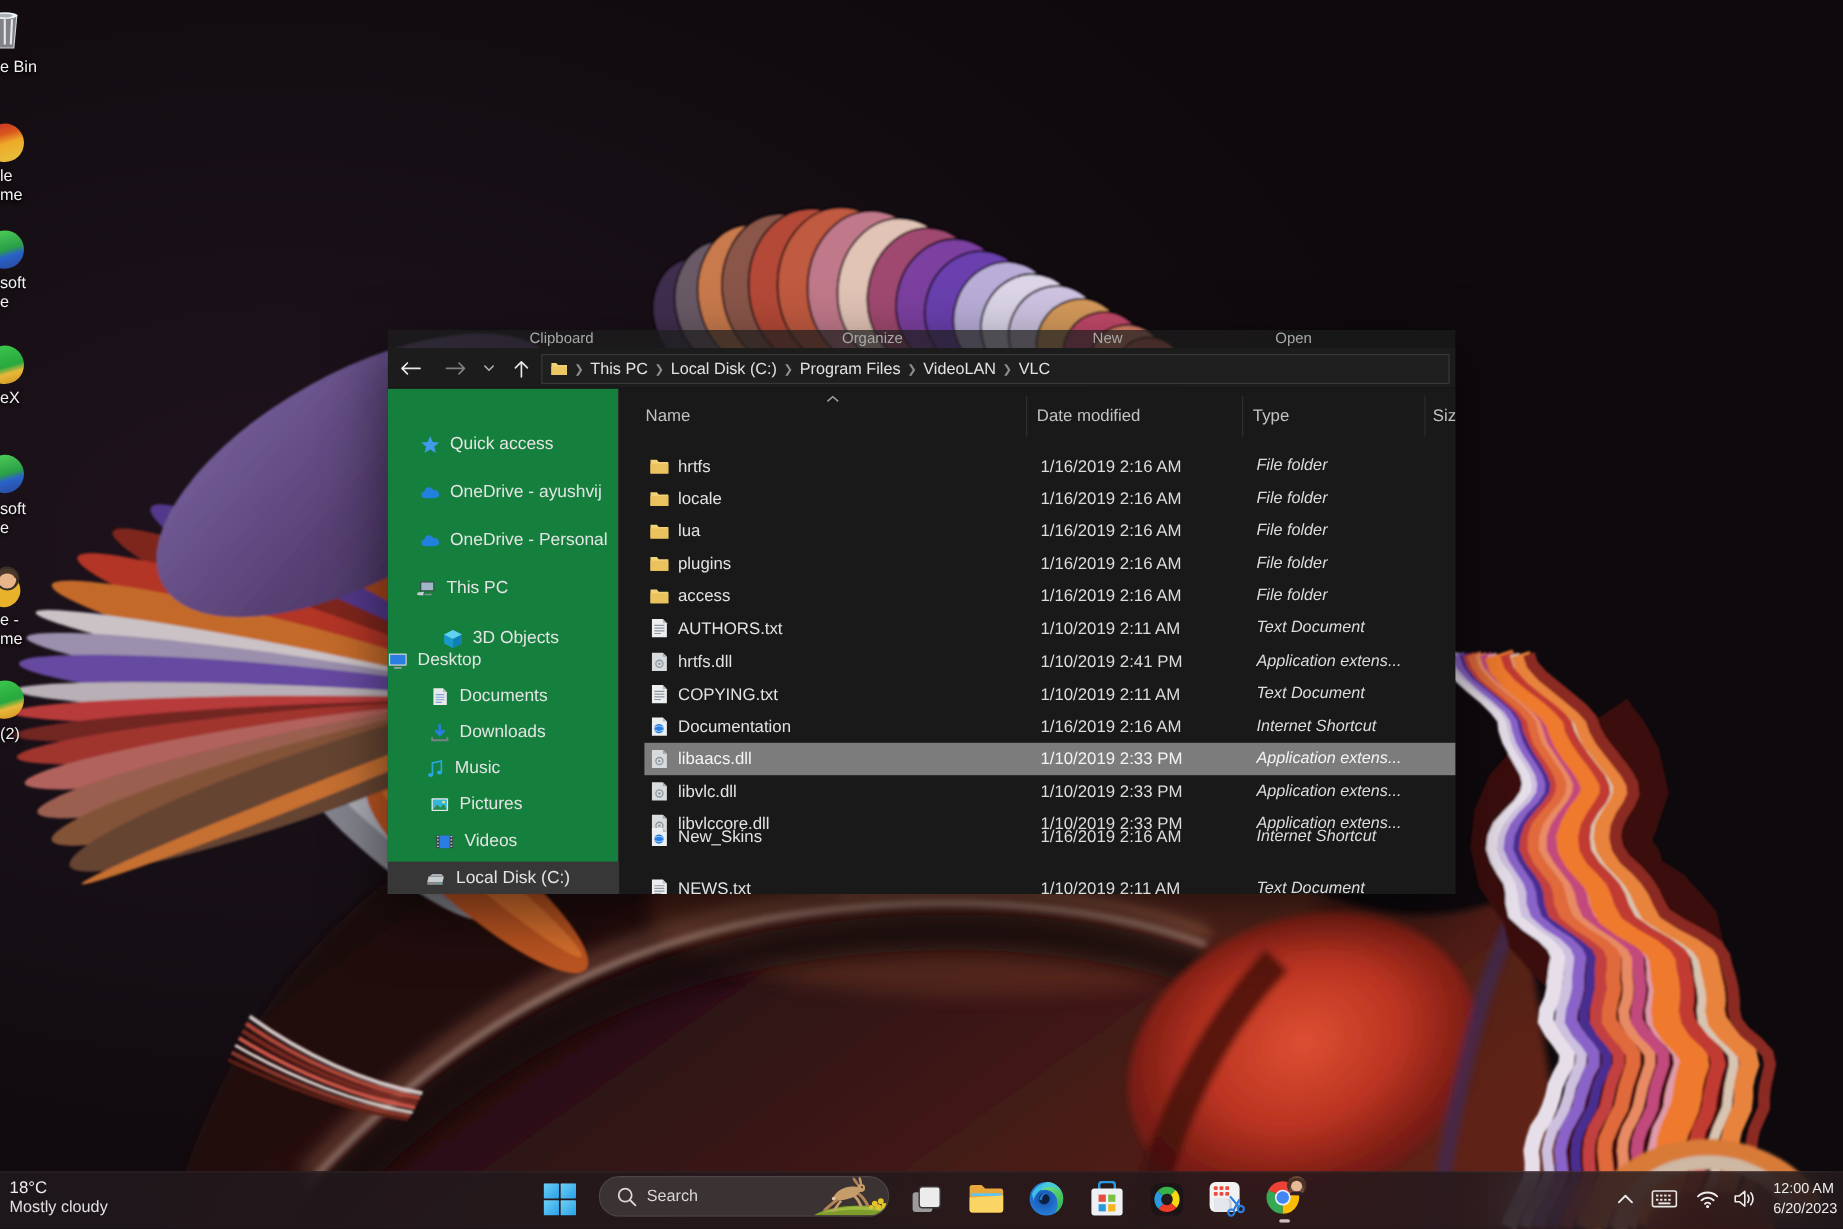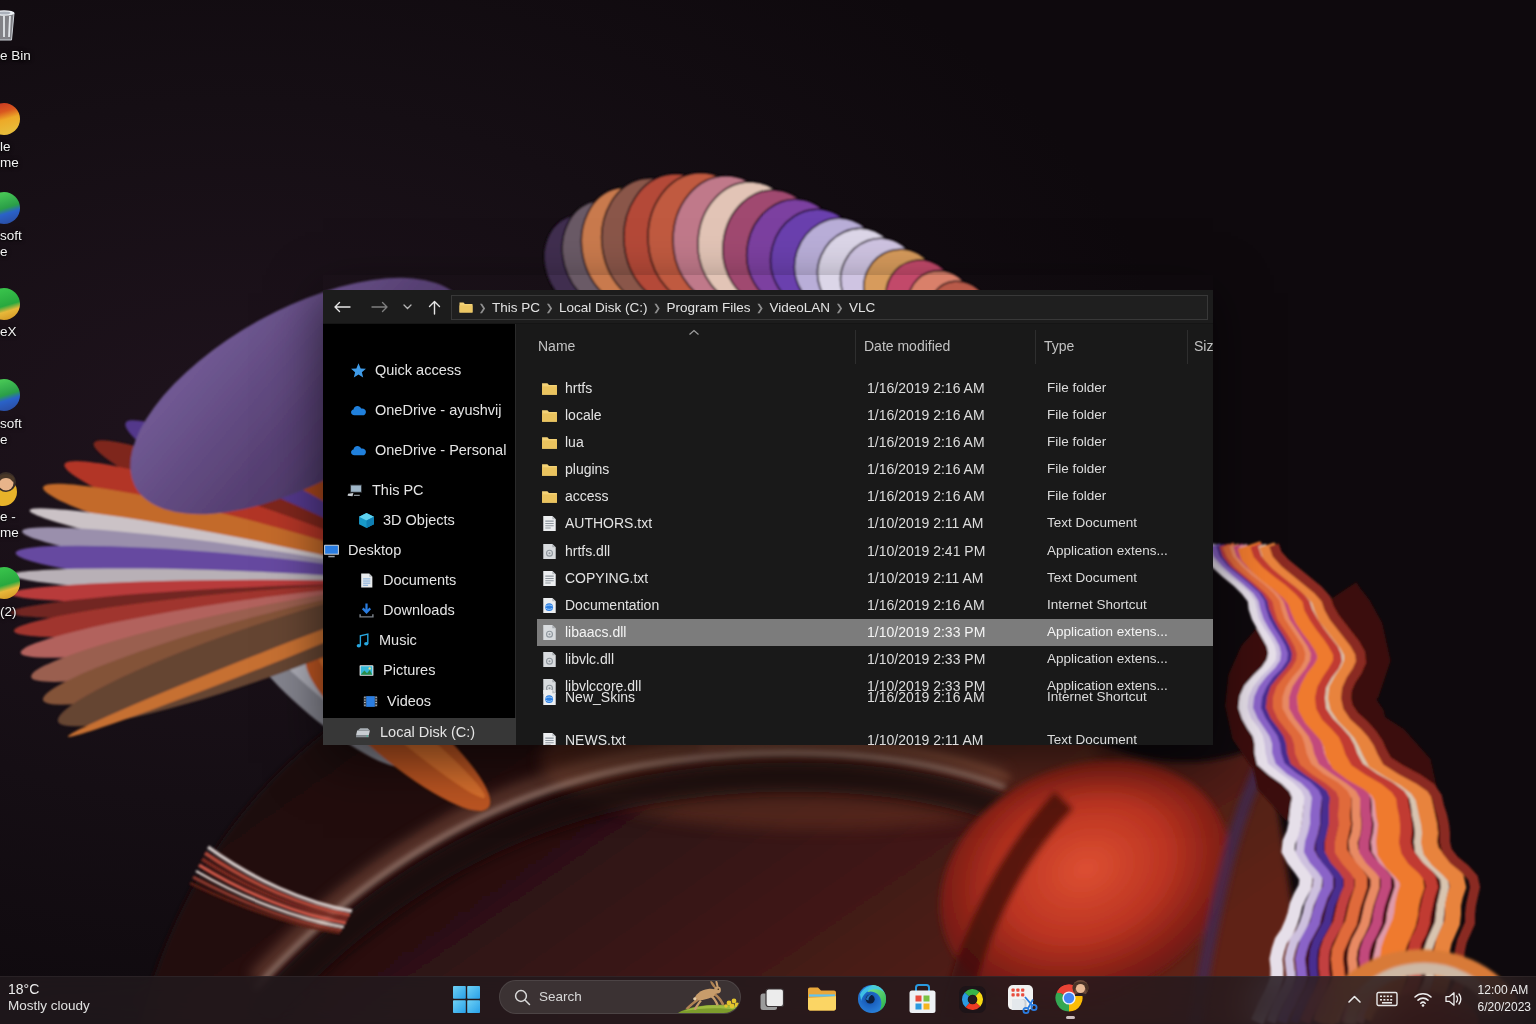--- a/index.html
+++ b/index.html
@@ -20,33 +20,33 @@
      background:rgba(28,28,28,.74); }
   .rgroup { position:absolute; top:0px; font-size:12.5px; color:#a8a8a8; transform:translateX(-50%); }
   #navbar { position:absolute; left:0; top:15px; width:890px; height:34px; background:#1c1c1c;
      border-bottom:1px solid #151515; }
   .navglyph { position:absolute; top:0; height:34px; display:flex; align-items:center; justify-content:center; }
   #addrbar { position:absolute; left:128px; top:5px; width:757px; height:25px; background:#1f1f1f;
      border:1px solid #383838; display:flex; align-items:center; }
   #addrbar .crumb { color:#e2e2e2; font-size:13.5px; white-space:nowrap; }
   #addrbar .sep { color:#8f8f8f; font-size:9.5px; padding:0 5.5px; }
   #winbody { position:absolute; left:0; top:49px; width:890px; height:421px; background:#191919; display:flex; }
-  #sidebar { position:relative; width:193px; height:421px; background:#000000; border-right:1px solid #2a2a2a; }
+  #sidebar { position:relative; width:193px; height:421px; background:#15803d; border-right:1px solid #2a2a2a; }
   .sitem { position:absolute; height:28px; display:flex; align-items:center; white-space:nowrap; color:#e4e4e4; font-size:14.5px; }
   .sitem .sicon { width:17px; height:17px; margin-right:8px; flex:none; }
   .sitem.sel { background:#373737; width:193px; }
   #filepane { position:relative; width:697px; height:421px; background:#191919; }
   #colhead { position:absolute; left:0; top:0; width:697px; height:42px; color:#c2c2c2; font-size:14px; }
   .coldiv { position:absolute; top:6px; height:34px; width:1px; background:#2e2e2e; }
   .frow { position:absolute; left:21px; width:676px; height:27px; }
   .frow.sel { background:#7c7c7c; }
   .frow .ficon { position:absolute; left:4px; top:5px; width:17px; height:17px; }
   .frow .fname { position:absolute; left:28px; top:5px; white-space:nowrap; font-size:14px; color:#e3e3e3; }
   .frow .fdate { position:absolute; left:330px; top:5px; white-space:nowrap; font-size:14px; color:#dcdcdc; }
-  .frow .ftype { position:absolute; left:510px; top:5px; white-space:nowrap; font-size:13.5px; color:#dcdcdc; }
+  .frow .ftype { position:absolute; left:510px; top:5px; white-space:nowrap; font-size:13.5px; color:#dcdcdc;font-style:italic; }
   .frow.sel .fname, .frow.sel .fdate, .frow.sel .ftype { color:#f4f4f4; }
 
   
   #taskbar { position:absolute; left:0; top:976px; width:1536px; height:48px;
      background:rgba(33,26,29,.82); backdrop-filter: blur(22px) saturate(1.25);
      border-top:1px solid rgba(255,255,255,.05); }
   #weather { position:absolute; left:8px; top:4px; color:#ededed; }
   #weather .wtemp { font-size:14px; line-height:17px; }
   #weather .wcond { font-size:13.5px; line-height:16px; color:#e0e0e0; }
   .tbicon { position:absolute; top:-2px; height:48px; display:flex; align-items:center; justify-content:center; }
@@ -266,20 +266,26 @@
   </div>
   <div class="dicon" style="left:0;top:565px">
     <svg style="position:absolute;left:-14px;top:0" width="36" height="36" viewBox="0 0 36 36">
       <circle cx="18" cy="18" r="16" fill="url(#dg3)"></circle>
     </svg>
     <div class="dlabel" style="top:38px">(2)</div>
   </div>
 </div>
 
 <div id="win">
+  <div id="ribbonstrip">
+    <span class="rgroup" style="left:145px">Clipboard</span>
+    <span class="rgroup" style="left:404px">Organize</span>
+    <span class="rgroup" style="left:600px">New</span>
+    <span class="rgroup" style="left:755px">Open</span>
+  </div>
   <div id="navbar">
     <div class="navglyph" style="left:8px;width:22px">
       <svg width="18" height="12" viewBox="0 0 18 12">
             <path d="M17 6 H2 M6.5 1.5 L2 6 L6.5 10.5" stroke="#e6e6e6" stroke-width="1.4" fill="none" stroke-linecap="round" stroke-linejoin="round"></path>
           </svg>
     </div>
     <div class="navglyph" style="left:46px;width:22px">
       <svg width="18" height="12" viewBox="0 0 18 12">
             <path d="M1 6 H16 M11.5 1.5 L16 6 L11.5 10.5" stroke="#7f7f7f" stroke-width="1.4" fill="none" stroke-linecap="round" stroke-linejoin="round"></path>
           </svg>
@@ -408,21 +414,21 @@
               <use href="#ic-cloud"></use>
             </svg>
             <span>OneDrive - Personal</span>
           </div>
       <div class="sitem" style="top:152px;padding-left:24px">
             <svg class="sicon">
               <use href="#ic-pc"></use>
             </svg>
             <span>This PC</span>
           </div>
-      <div class="sitem" style="top:182px;padding-left:35px">
+      <div class="sitem" style="top:194px;padding-left:46px">
             <svg class="sicon">
               <use href="#ic-cube"></use>
             </svg>
             <span>3D Objects</span>
           </div>
       <div class="sitem" style="top:212px;">
             <svg class="sicon">
               <use href="#ic-desktop"></use>
             </svg>
             <span>Desktop</span>

